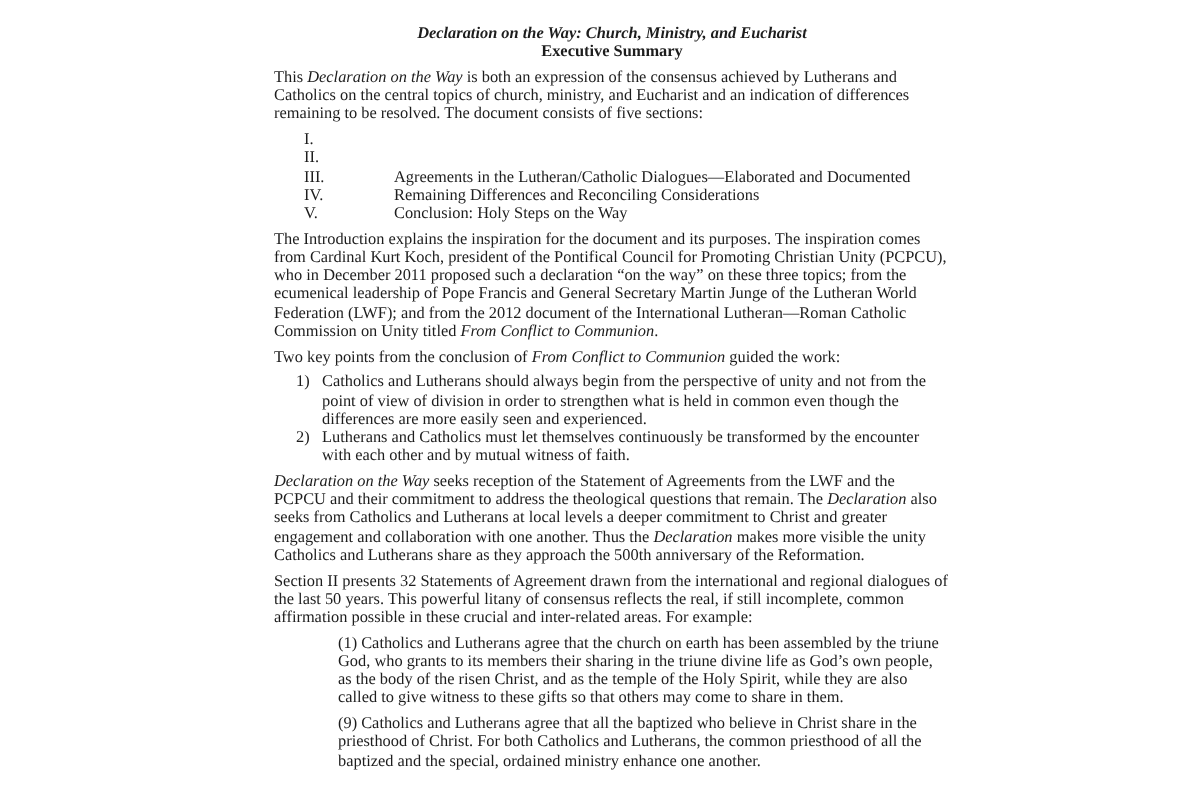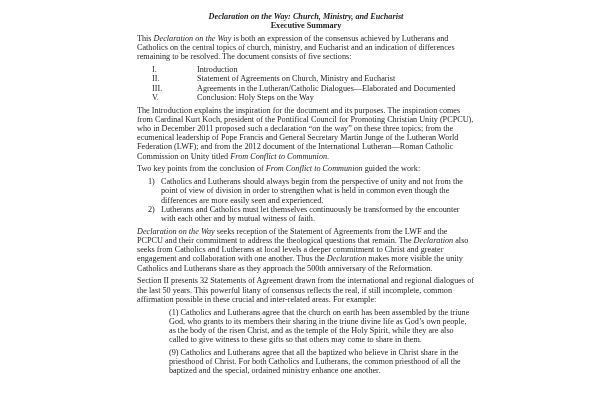--- a/index.html
+++ b/index.html
@@ -59,29 +59,31 @@
     <div class="doc-title">
       <div class="l1">Declaration on the Way: Church, Ministry, and Eucharist</div>
       <div class="l2">Executive Summary</div>
     </div>
 
     <p class="block"><span>This </span><span class="it">Declaration on the Way</span><span> is both an expression of the consensus achieved by Lutherans and Catholics on the central topics of church, ministry, and Eucharist and an indication of differences remaining to be resolved. The document consists of five sections:</span></p>
 
     <div class="toc block">
       <div class="toc-row">
         <span class="toc-num">I.</span>
-        <span class="toc-label">Introduction</span>
       </div>
       <div class="toc-row">
         <span class="toc-num">II.</span>
-        <span class="toc-label">Statement of Agreements on Church, Ministry and Eucharist</span>
       </div>
       <div class="toc-row">
         <span class="toc-num">III.</span>
         <span class="toc-label">Agreements in the Lutheran/Catholic Dialogues—Elaborated and Documented</span>
+      </div>
+      <div class="toc-row">
+        <span class="toc-num">IV.</span>
+        <span class="toc-label">Remaining Differences and Reconciling Considerations</span>
       </div>
       <div class="toc-row">
         <span class="toc-num">V.</span>
         <span class="toc-label">Conclusion: Holy Steps on the Way</span>
       </div>
     </div>
 
     <p class="block"><span>The Introduction explains the inspiration for the document and its purposes. The inspiration comes from Cardinal Kurt Koch, president of the Pontifical Council for Promoting Christian Unity (PCPCU), who in December 2011 proposed such a declaration “on the way” on these three topics; from the ecumenical leadership of Pope Francis and General Secretary Martin Junge of the Lutheran World Federation (LWF); and from the 2012 document of the International Lutheran—Roman Catholic Commission on Unity titled </span><span class="it">From Conflict to Communion</span><span>.</span></p>
 
     <p class="block"><span>Two key points from the conclusion of </span><span class="it">From Conflict to Communion</span><span> guided the work:</span></p>

